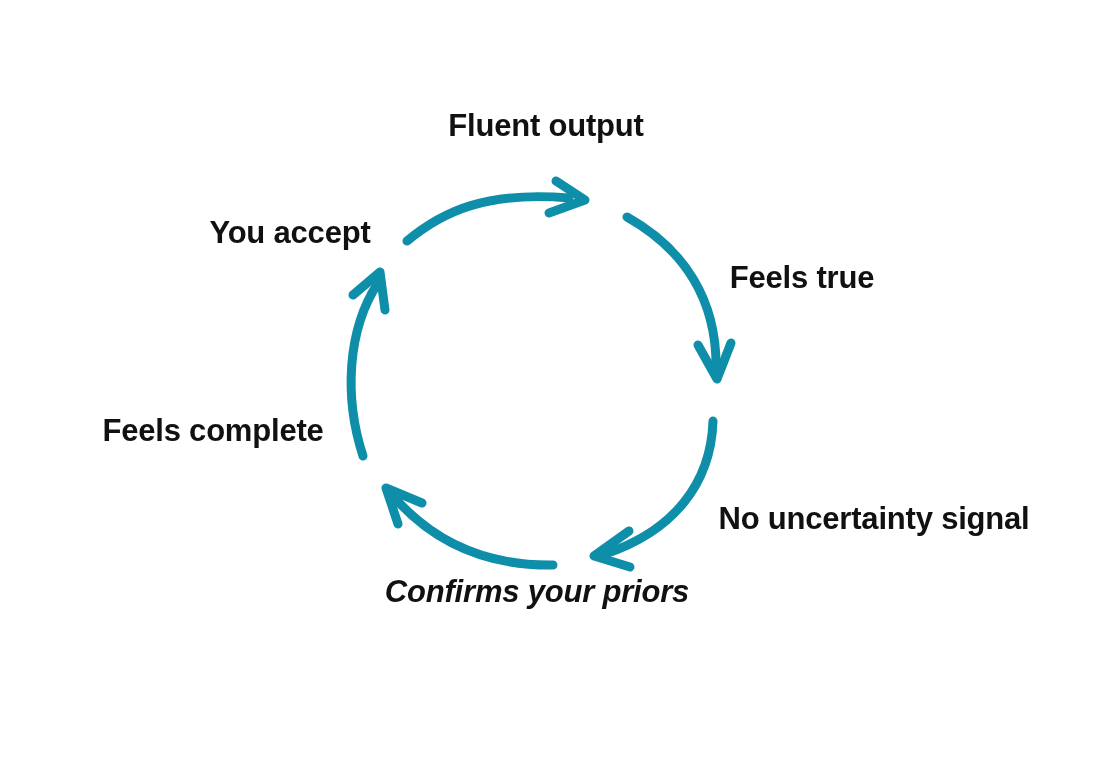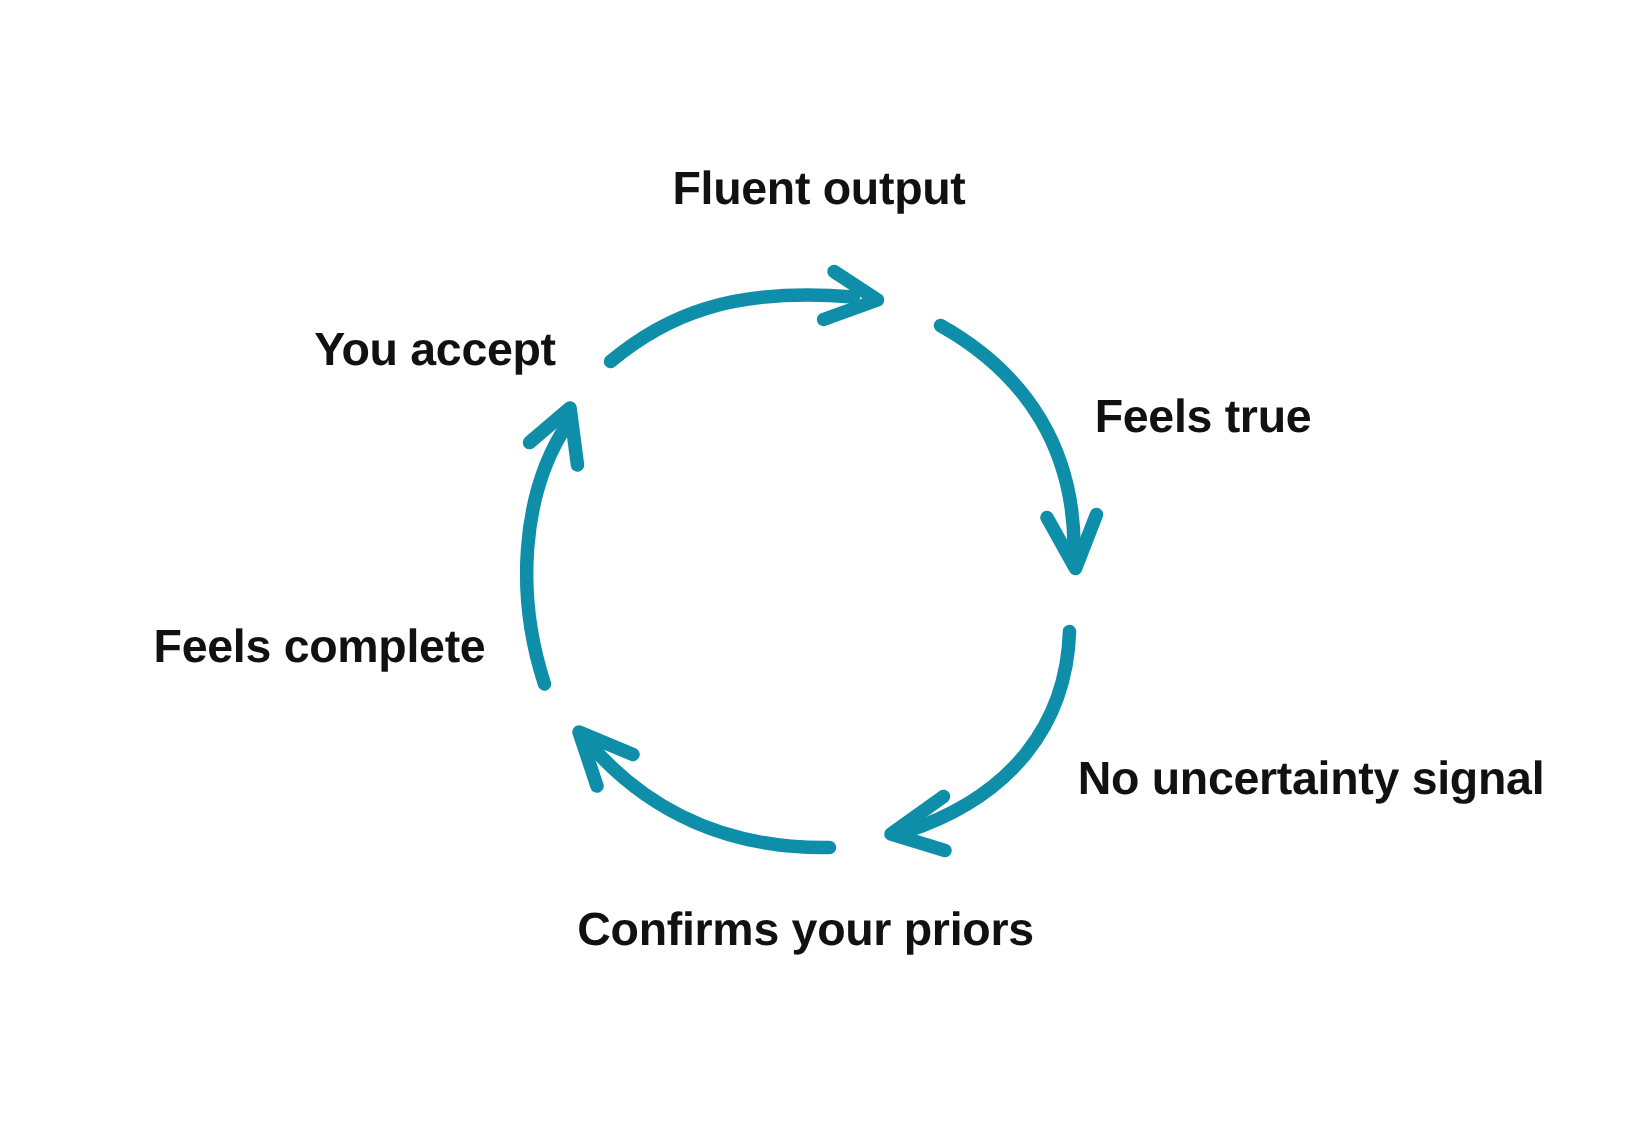--- a/index.html
+++ b/index.html
@@ -84,21 +84,21 @@
   </div>
 
   <div class="lbl-anchor" style="left:874px; top:519px;">
     <div class="node-label" style="position: static; color: rgb(17, 17, 17);">No uncertainty signal</div>
   </div>
 
   <div class="lbl-anchor" style="left:802px; top:278px;">
     <div class="node-label" style="position: static; color: rgb(17, 17, 17);">Feels true</div>
   </div>
 
-  <div class="lbl-anchor" style="left:537px; top:620px;">
+  <div class="lbl-anchor" style="left:537px; top:592px;font-style:italic;">
     <div class="node-label" style="position: static; color: rgb(17, 17, 17);">Confirms your priors</div>
   </div>
 
   <div class="lbl-anchor" style="left:290px; top:233px;">
     <div class="node-label" style="position: static; color: rgb(17, 17, 17);">You accept</div>
   </div>
 
   <div class="lbl-anchor" style="left:213px; top:431px;">
     <div class="node-label" style="position: static; color: rgb(17, 17, 17);">Feels complete</div>
   </div>

